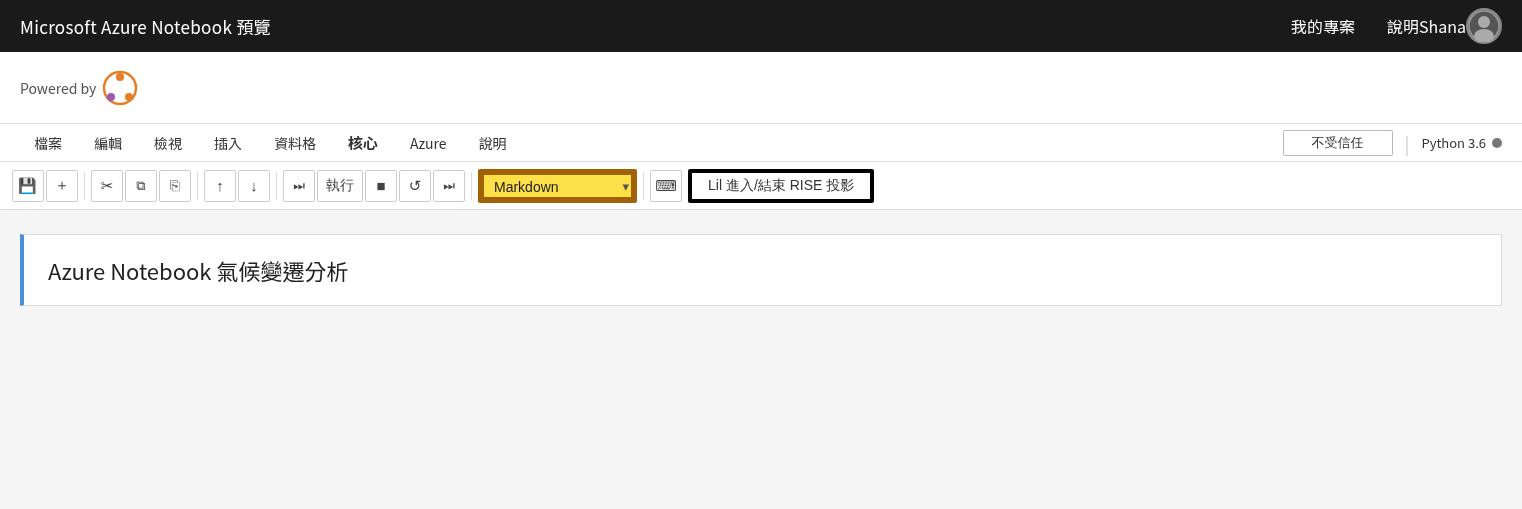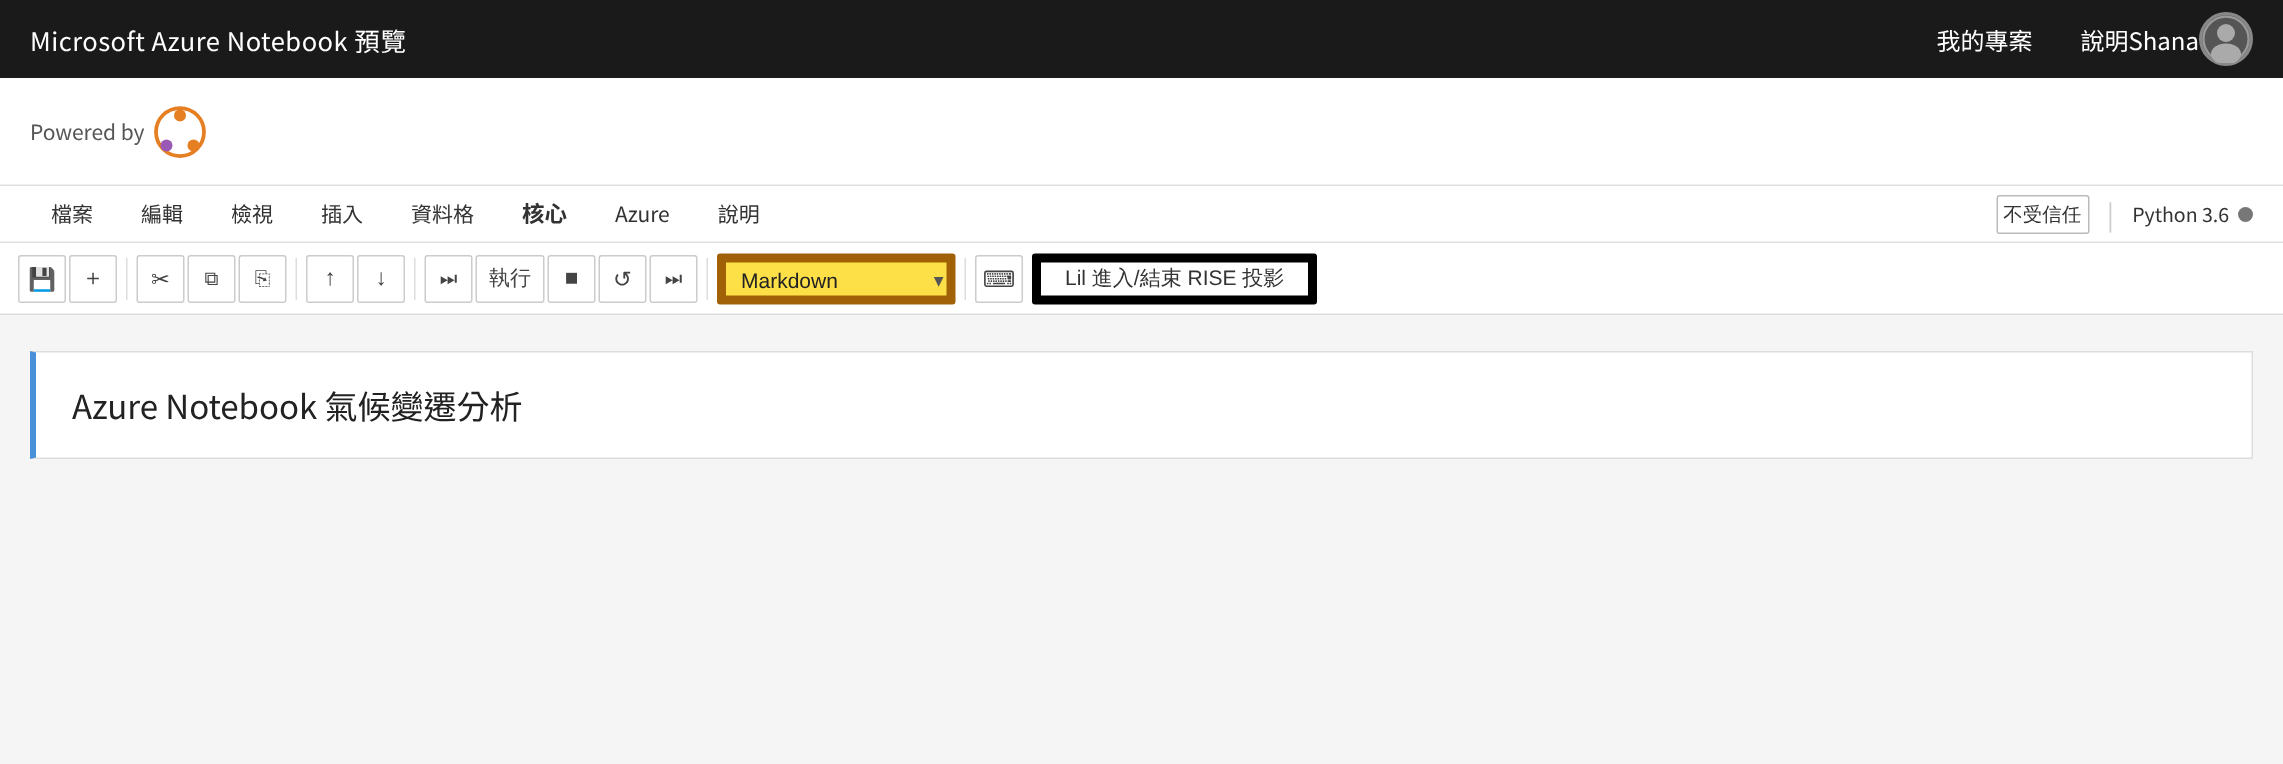--- a/index.html
+++ b/index.html
@@ -116,21 +116,21 @@
     .menu-item.active { font-weight: 700; font-size: 15px; }
     .menubar-right {
       margin-left: auto;
       display: flex;
       align-items: center;
       gap: 12px;
     }
     .trust-btn {
       border: 1px solid #bbb;
       background: #fff;
-      padding: 3px 4px;
+      padding: 3px 28px;
       font-size: 13px;
       color: #333;
       cursor: pointer;
       border-radius: 2px;
     }
     .separator {
       color: #ccc;
       font-size: 18px;
     }
     .kernel-status {
@@ -196,21 +196,21 @@
       min-width: 140px;
     }
     .tb-dropdown-arrow {
       position: absolute;
       right: 8px;
       pointer-events: none;
       font-size: 13px;
       color: #555;
     }
     .rise-btn {
-      border: 6px solid #000000;
+      border: 4px solid #000000;
       background: #fff;
       padding: 0 16px;
       height: 34px;
       font-size: 14px;
       color: #333;
       cursor: pointer;
       border-radius: 2px;
       white-space: nowrap;
       margin-left: 4px;
     }

